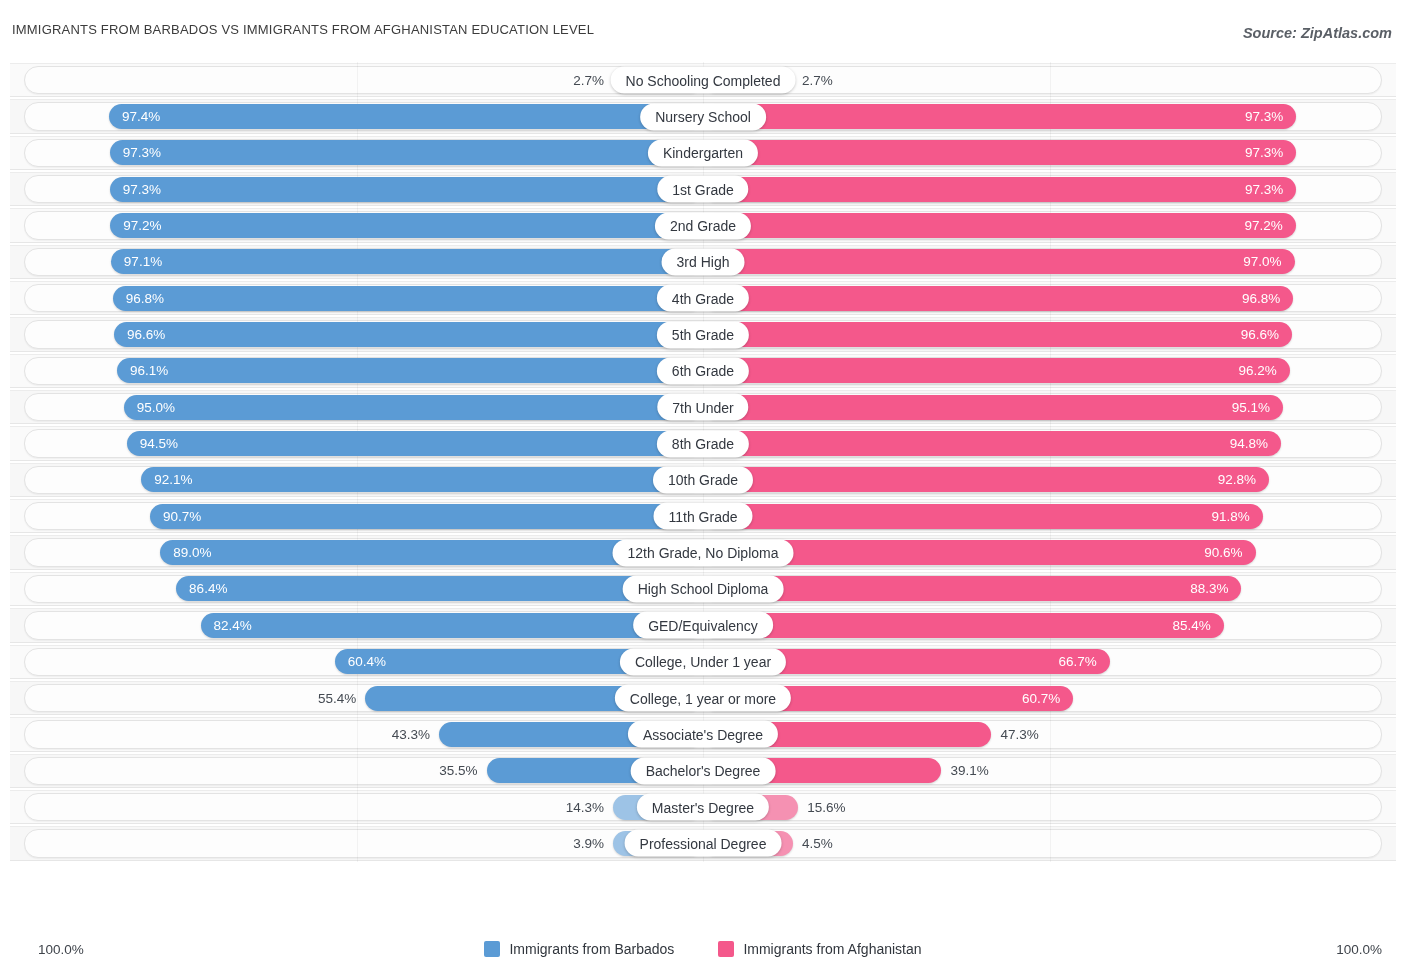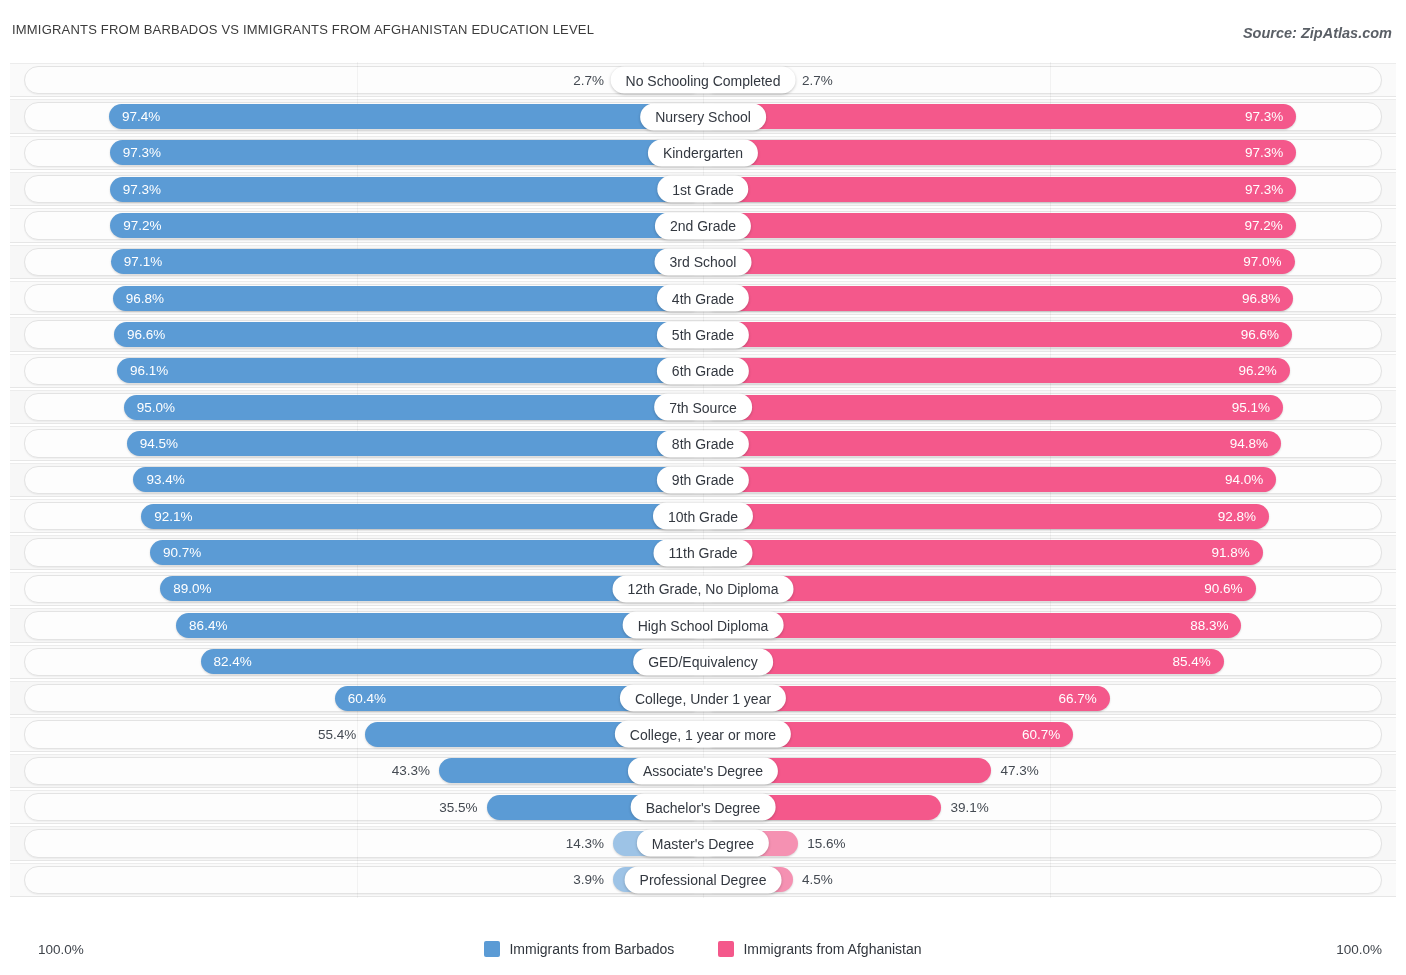--- a/index.html
+++ b/index.html
@@ -239,21 +239,21 @@
         <div class="half left">
           <div class="bar blue" style="width: 85.448%;">
             <span class="val inside">97.1%</span>
           </div>
         </div>
         <div class="half right">
           <div class="bar pink" style="width: 85.36%;">
             <span class="val inside">97.0%</span>
           </div>
         </div>
-        <div class="pill">3rd School</div>
+        <div class="pill">3rd High</div>
       </div>
       <div class="row">
         <div class="rowbg"></div>
         <div class="track"></div>
         <div class="guide" style="left: 25%;"></div>
         <div class="guide" style="left: 50%;"></div>
         <div class="guide" style="left: 75%;"></div>
         <div class="half left">
           <div class="bar blue" style="width: 85.184%;">
             <span class="val inside">96.8%</span>
@@ -311,57 +311,39 @@
         <div class="half left">
           <div class="bar blue" style="width: 83.6%;">
             <span class="val inside">95.0%</span>
           </div>
         </div>
         <div class="half right">
           <div class="bar pink" style="width: 83.688%;">
             <span class="val inside">95.1%</span>
           </div>
         </div>
-        <div class="pill">7th Source</div>
+        <div class="pill">7th Under</div>
       </div>
       <div class="row">
         <div class="rowbg"></div>
         <div class="track"></div>
         <div class="guide" style="left: 25%;"></div>
         <div class="guide" style="left: 50%;"></div>
         <div class="guide" style="left: 75%;"></div>
         <div class="half left">
           <div class="bar blue" style="width: 83.16%;">
             <span class="val inside">94.5%</span>
           </div>
         </div>
         <div class="half right">
           <div class="bar pink" style="width: 83.424%;">
             <span class="val inside">94.8%</span>
           </div>
         </div>
         <div class="pill">8th Grade</div>
-      </div>
-      <div class="row">
-        <div class="rowbg"></div>
-        <div class="track"></div>
-        <div class="guide" style="left: 25%;"></div>
-        <div class="guide" style="left: 50%;"></div>
-        <div class="guide" style="left: 75%;"></div>
-        <div class="half left">
-          <div class="bar blue" style="width: 82.192%;">
-            <span class="val inside">93.4%</span>
-          </div>
-        </div>
-        <div class="half right">
-          <div class="bar pink" style="width: 82.72%;">
-            <span class="val inside">94.0%</span>
-          </div>
-        </div>
-        <div class="pill">9th Grade</div>
       </div>
       <div class="row">
         <div class="rowbg"></div>
         <div class="track"></div>
         <div class="guide" style="left: 25%;"></div>
         <div class="guide" style="left: 50%;"></div>
         <div class="guide" style="left: 75%;"></div>
         <div class="half left">
           <div class="bar blue" style="width: 81.048%;">
             <span class="val inside">92.1%</span>

